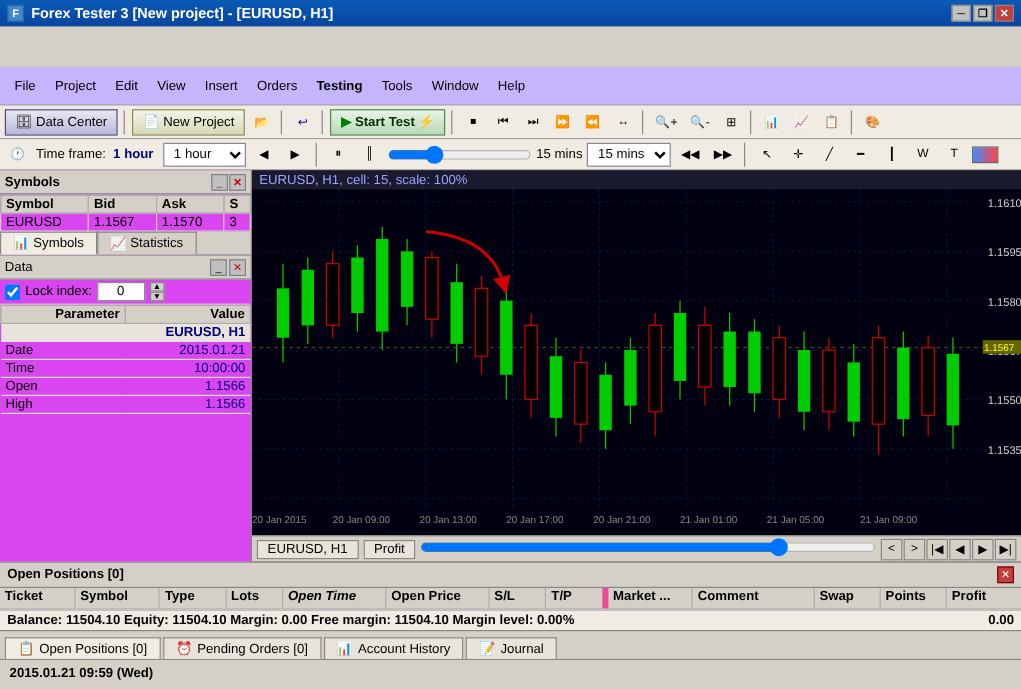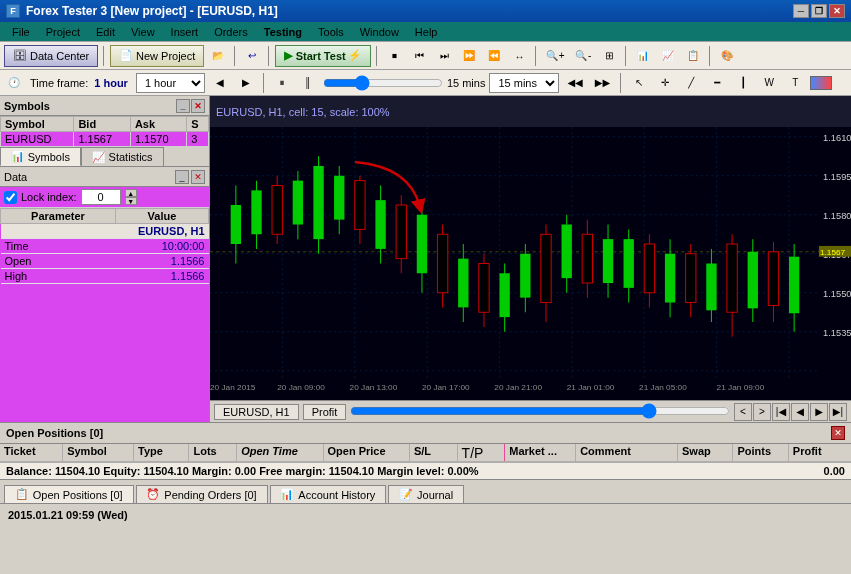--- a/index.html
+++ b/index.html
@@ -6,21 +6,21 @@
     body { font-family: 'Segoe UI', Arial, sans-serif; font-size: 11px; background: #d4d0c8; color: #000; width: 851px; height: 574px; overflow: hidden; }
     
     
     .title-bar { background: linear-gradient(to bottom, #0a5ab5, #0845a0); color: #fff; height: 22px; display: flex; align-items: center; justify-content: space-between; padding: 0 6px; font-size: 12px; font-weight: bold; }
     .title-bar-left { display: flex; align-items: center; gap: 6px; }
     .title-bar-controls { display: flex; gap: 2px; }
     .title-bar-btn { width: 16px; height: 14px; background: #c0c0c0; border: 1px solid #888; font-size: 9px; display: flex; align-items: center; justify-content: center; cursor: pointer; color: #000; }
     .title-icon { width: 14px; height: 14px; background: #4488cc; border: 1px solid #2266aa; font-size: 9px; display: flex; align-items: center; justify-content: center; color: #fff; }
 
     
-    .menu-bar { background: #0f766e; height: 20px; display: flex; align-items: center; padding: 0 4px; border-bottom: 1px solid #a0a0a0; }
+    .menu-bar { background: #c4b5fd; height: 32px; display: flex; align-items: center; padding: 0 4px; border-bottom: 1px solid #a0a0a0; margin-top: 34px; }
     .menu-item { padding: 2px 8px; font-size: 11px; cursor: pointer; height: 100%; display: flex; align-items: center; }
 
     
     .toolbar { background: #f0ece4; border-bottom: 1px solid #a0a0a0; display: flex; align-items: center; padding: 2px 4px; gap: 3px; min-height: 28px; flex-wrap: nowrap; }
     .toolbar-btn { height: 22px; min-width: 22px; background: #f0ece4; border: 1px solid transparent; display: flex; align-items: center; justify-content: center; cursor: pointer; font-size: 10px; padding: 0 3px; }
     .toolbar-sep { width: 2px; height: 20px; border-left: 1px solid #888; margin: 0 2px; }
     .start-test-btn { background: linear-gradient(to bottom, #e8f4e8, #b8d8b8); border: 1px solid #4a8a4a; padding: 2px 8px; height: 22px; cursor: pointer; display: flex; align-items: center; gap: 3px; color: #003300; font-weight: bold; font-size: 11px; }
     .data-center-btn { background: linear-gradient(to bottom, #e8e8f4, #b8b8d8); border: 1px solid #4a4a8a; padding: 2px 8px; height: 22px; cursor: pointer; display: flex; align-items: center; gap: 3px; font-size: 11px; }
     .new-project-btn { background: linear-gradient(to bottom, #f4f4e8, #d8d8b8); border: 1px solid #8a8a4a; padding: 2px 8px; height: 22px; cursor: pointer; display: flex; align-items: center; gap: 3px; font-size: 11px; }
 
@@ -46,28 +46,28 @@
     .tab-row { display: flex; border-bottom: 1px solid #888; background: #d4d0c8; }
     .tab-btn { padding: 2px 10px; font-size: 11px; border: 1px solid #888; border-bottom: none; background: #d4d0c8; cursor: pointer; display: flex; align-items: center; gap: 3px; }
     .tab-btn.active { background: #f0ece4; border-bottom: 1px solid #f0ece4; }
 
     
     .data-panel { flex: 1; overflow: hidden; }
     .data-header { background: #d4d0c8; border-bottom: 1px solid #888; height: 20px; display: flex; align-items: center; justify-content: space-between; padding: 0 4px; }
     .lock-row { display: flex; align-items: center; gap: 4px; padding: 2px 4px; border-bottom: 1px solid #d0d0d0; font-size: 11px; }
     .lock-input { width: 40px; height: 16px; border: 1px solid #888; text-align: center; font-size: 11px; }
     .data-table { width: 100%; border-collapse: collapse; font-size: 11px; }
-    .data-table th { background: #d4d0c8; border: 1px solid #b0acac; padding: 1px 4px; font-weight: bold; text-align: center; }
+    .data-table th { background: #d4d0c8; border: 1px solid #b0acac; padding: 1px 4px; font-weight: bold; text-align: right; }
     .data-table td { border-bottom: 1px solid #e0e0e0; padding: 1px 4px; }
     .data-table td:last-child { color: #000080; text-align: right; }
     .data-table tr.bold-row td { font-weight: bold; background: #e8e4dc; }
 
     
     .chart-area { flex: 1; display: flex; flex-direction: column; background: #000; }
-    .chart-header { background: #1a1a2e; color: #a0a0ff; padding: 2px 6px; font-size: 11px; height: 31px; display: flex; align-items: center; }
+    .chart-header { background: #1a1a2e; color: #a0a0ff; padding: 2px 6px; font-size: 11px; height: 16px; display: flex; align-items: center; }
     .chart-canvas { flex: 1; position: relative; overflow: hidden; }
     svg.chart-svg { width: 100%; height: 100%; }
 
     
     .chart-bottom { background: #d4d0c8; border-top: 1px solid #888; height: 22px; display: flex; align-items: center; padding: 0 4px; gap: 4px; }
     .chart-tab { padding: 1px 8px; background: #e8e4dc; border: 1px solid #888; font-size: 11px; cursor: pointer; }
     .chart-nav-btns { display: flex; gap: 1px; }
     .chart-nav-btn { width: 18px; height: 18px; background: #d4d0c8; border: 1px solid #888; font-size: 10px; display: flex; align-items: center; justify-content: center; cursor: pointer; }
 
     .balance-row { background: #f0ece4; border-top: 1px solid #b0b0b0; display: flex; align-items: center; justify-content: space-between; padding: 2px 6px; font-size: 11px; font-weight: bold; }
@@ -254,20 +254,24 @@
             <tr>
               <th>Parameter</th>
               <th>Value</th>
             </tr>
           </thead>
           <tbody>
             <tr class="bold-row">
               <td colspan="2">EURUSD, H1</td>
             </tr>
             <tr>
+              <td>Date</td>
+              <td>2015.01.21</td>
+            </tr>
+            <tr>
               <td>Time</td>
               <td>10:00:00</td>
             </tr>
             <tr>
               <td>Open</td>
               <td>1.1566</td>
             </tr>
             <tr>
               <td>High</td>
               <td>1.1566</td>
@@ -450,21 +454,21 @@
 </div>
 
 <div style="display:flex; background:#d4d0c8; border-bottom:1px solid #b0acac; height:18px;">
   <div style="flex:0.7;padding:1px 4px;font-size:11px;font-weight:bold;border-right:1px solid #b0acac;">Ticket</div>
   <div style="flex:0.8;padding:1px 4px;font-size:11px;font-weight:bold;border-right:1px solid #b0acac;">Symbol</div>
   <div style="flex:0.6;padding:1px 4px;font-size:11px;font-weight:bold;border-right:1px solid #b0acac;">Type</div>
   <div style="flex:0.5;padding:1px 4px;font-size:11px;font-weight:bold;border-right:1px solid #b0acac;">Lots</div>
   <div style="flex:1;padding:1px 4px;font-size:11px;font-weight:bold;border-right:1px solid #b0acac;font-style:italic;">Open Time</div>
   <div style="flex:1;padding:1px 4px;font-size:11px;font-weight:bold;border-right:1px solid #b0acac;">Open Price</div>
   <div style="flex:0.5;padding:1px 4px;font-size:11px;font-weight:bold;border-right:1px solid #b0acac;">S/L</div>
-  <div style="flex:0.5;padding:1px 4px;font-size:14px;font-weight:normal;border-right:1px solid #ec4899;">T/P</div>
+  <div style="flex:0.5;padding:1px 4px;font-size:11px;font-weight:bold;border-right:5px solid #ec4899;">T/P</div>
   <div style="flex:0.8;padding:1px 4px;font-size:11px;font-weight:bold;border-right:1px solid #b0acac;">Market ...</div>
   <div style="flex:1.2;padding:1px 4px;font-size:11px;font-weight:bold;border-right:1px solid #b0acac;">Comment</div>
   <div style="flex:0.6;padding:1px 4px;font-size:11px;font-weight:bold;border-right:1px solid #b0acac;">Swap</div>
   <div style="flex:0.6;padding:1px 4px;font-size:11px;font-weight:bold;border-right:1px solid #b0acac;">Points</div>
   <div style="flex:0.7;padding:1px 4px;font-size:11px;font-weight:bold;">Profit</div>
 </div>
 
 <div class="balance-row">
   <span>Balance: 11504.10  Equity: 11504.10  Margin: 0.00  Free margin: 11504.10  Margin level: 0.00%</span>
   <span>0.00</span>

